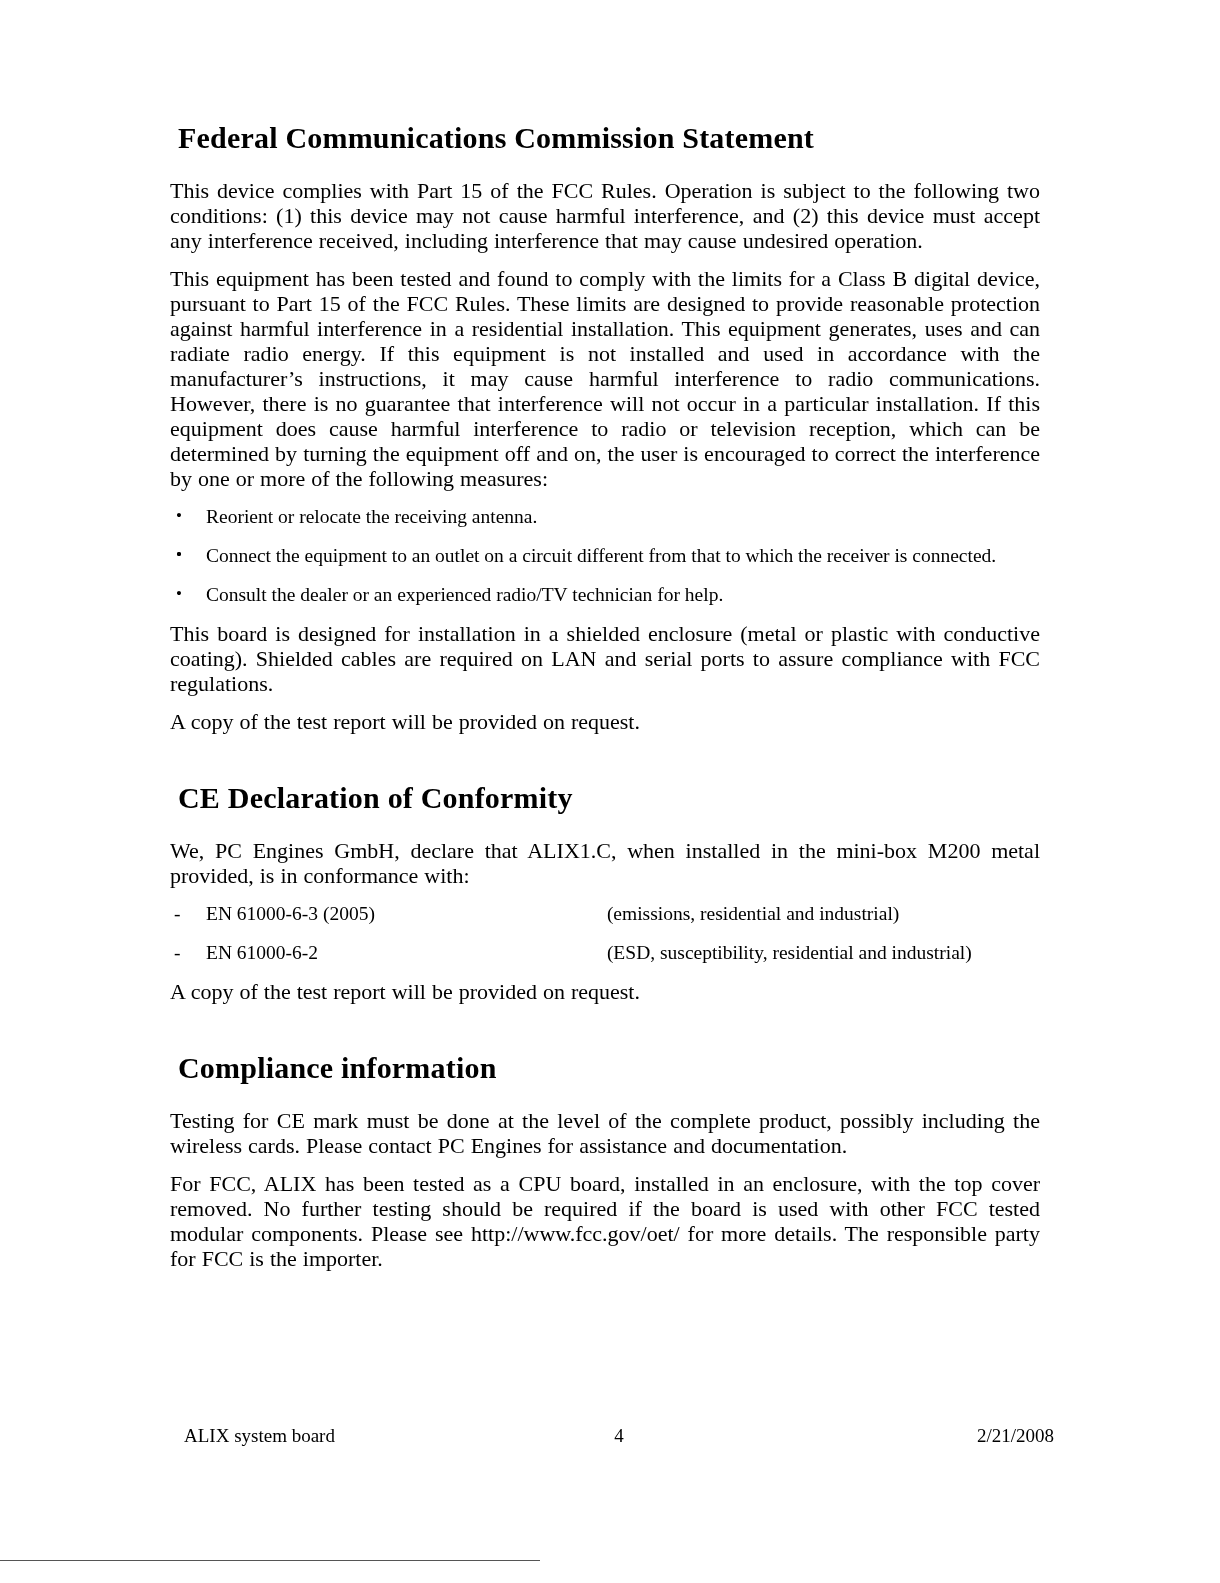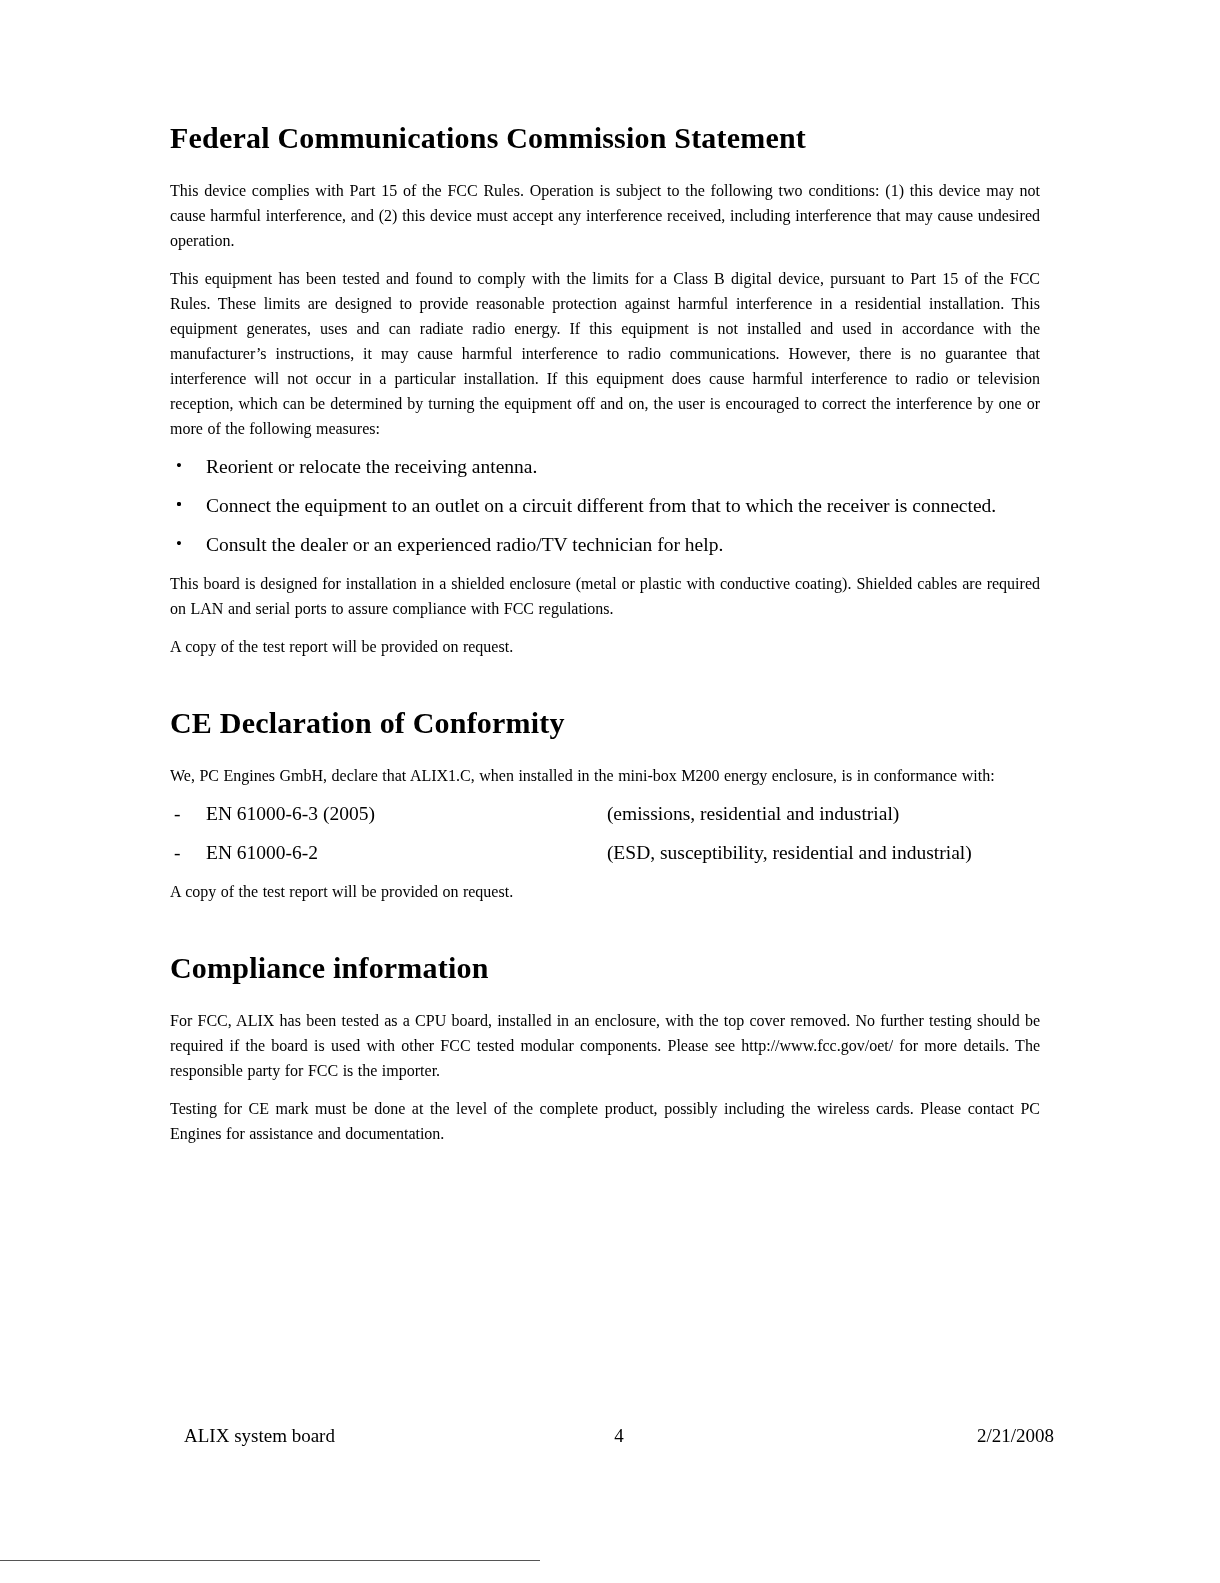--- a/index.html
+++ b/index.html
@@ -23,29 +23,29 @@
     box-sizing: border-box;
     padding: 120px 170px 0 170px;
   }
   .content {
     width: 870px;
   }
   h1.section-title {
     font-family: "Liberation Serif", serif;
     font-size: 30px;
     font-weight: bold;
-    margin: 0 0 22px 0;
+    margin: 0 0 22px 8px;
     letter-spacing: 0.2px;
     line-height: 1.2;
   }
   h1.section-title.spaced {
     margin-top: 46px;
   }
   p.body-text {
-    font-size: 16px;
+    font-size: 22px;
     line-height: 25px;
     text-align: justify;
     margin: 0 0 13px 0;
     word-spacing: 0.5px;
   }
   ul.bullets {
     list-style: none;
     margin: 0 0 13px 0;
     padding: 0;
   }
@@ -136,40 +136,40 @@
       <li>
         <span class="bullet-mark">•</span>
         <span>Consult the dealer or an experienced radio/TV technician for help.</span>
       </li>
     </ul>
 
     <p class="body-text">This board is designed for installation in a shielded enclosure (metal or plastic with conductive coating). Shielded cables are required on LAN and serial ports to assure compliance with FCC regulations.</p>
     <p class="body-text">A copy of the test report will be provided on request.</p>
 
     <h1 class="section-title spaced">CE Declaration of Conformity</h1>
-    <p class="body-text">We, PC Engines GmbH, declare that ALIX1.C, when installed in the mini-box M200 energy enclosure, is in conformance with:</p>
+    <p class="body-text">We, PC Engines GmbH, declare that ALIX1.C, when installed in the mini-box M200 metal provided, is in conformance with:</p>
 
     <ul class="dashes">
       <li>
         <span class="dash-mark">-</span>
         <span class="std-name">EN 61000-6-3 (2005)</span>
         <span class="std-desc">(emissions, residential and industrial)</span>
       </li>
       <li>
         <span class="dash-mark">-</span>
         <span class="std-name">EN 61000-6-2</span>
         <span class="std-desc">(ESD, susceptibility, residential and industrial)</span>
       </li>
     </ul>
 
     <p class="body-text">A copy of the test report will be provided on request.</p>
 
     <h1 class="section-title spaced">Compliance information</h1>
+    <p class="body-text">Testing for CE mark must be done at the level of the complete product, possibly including the wireless cards. Please contact PC Engines for assistance and documentation.</p>
     <p class="body-text">For FCC, ALIX has been tested as a CPU board, installed in an enclosure, with the top cover removed. No further testing should be required if the board is used with other FCC tested modular components. Please see http://www.fcc.gov/oet/ for more details. The responsible party for FCC is the importer.</p>
-    <p class="body-text">Testing for CE mark must be done at the level of the complete product, possibly including the wireless cards. Please contact PC Engines for assistance and documentation.</p>
 
   </div>
 </div>
 
 <div class="footer">
   <span>ALIX system board</span>
   <span class="page-num">4</span>
   <span>2/21/2008</span>
 </div>
 

